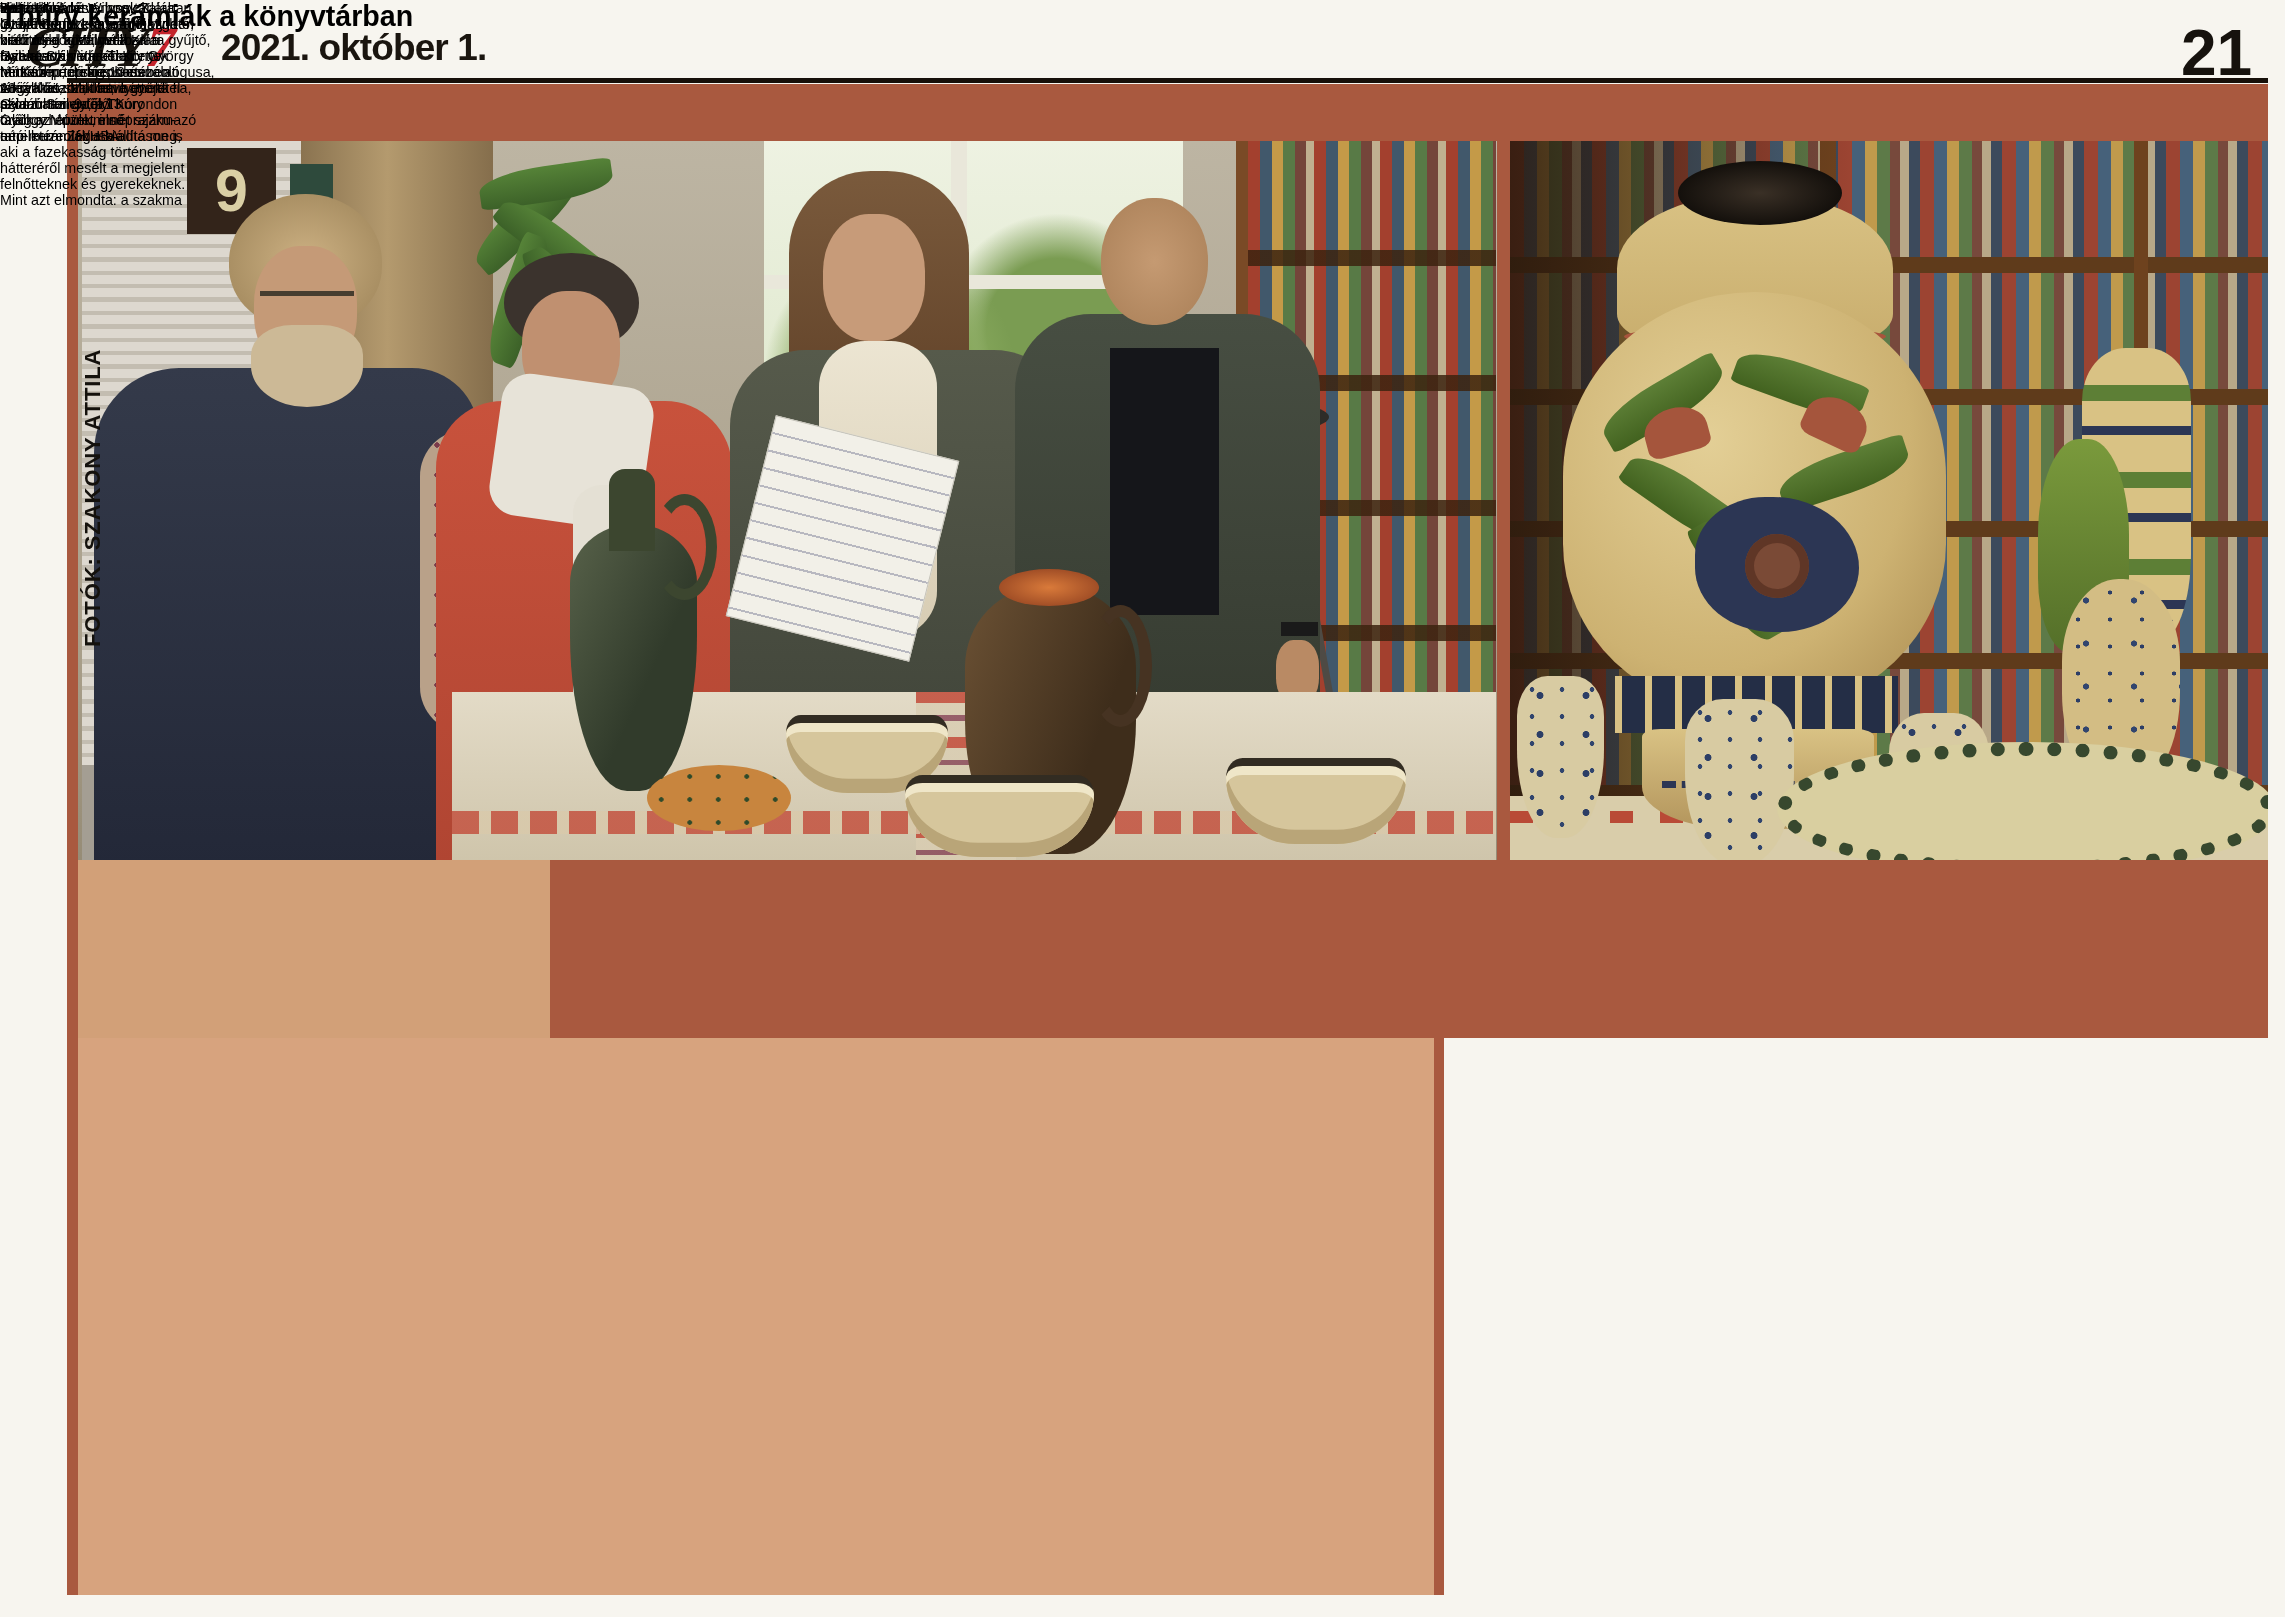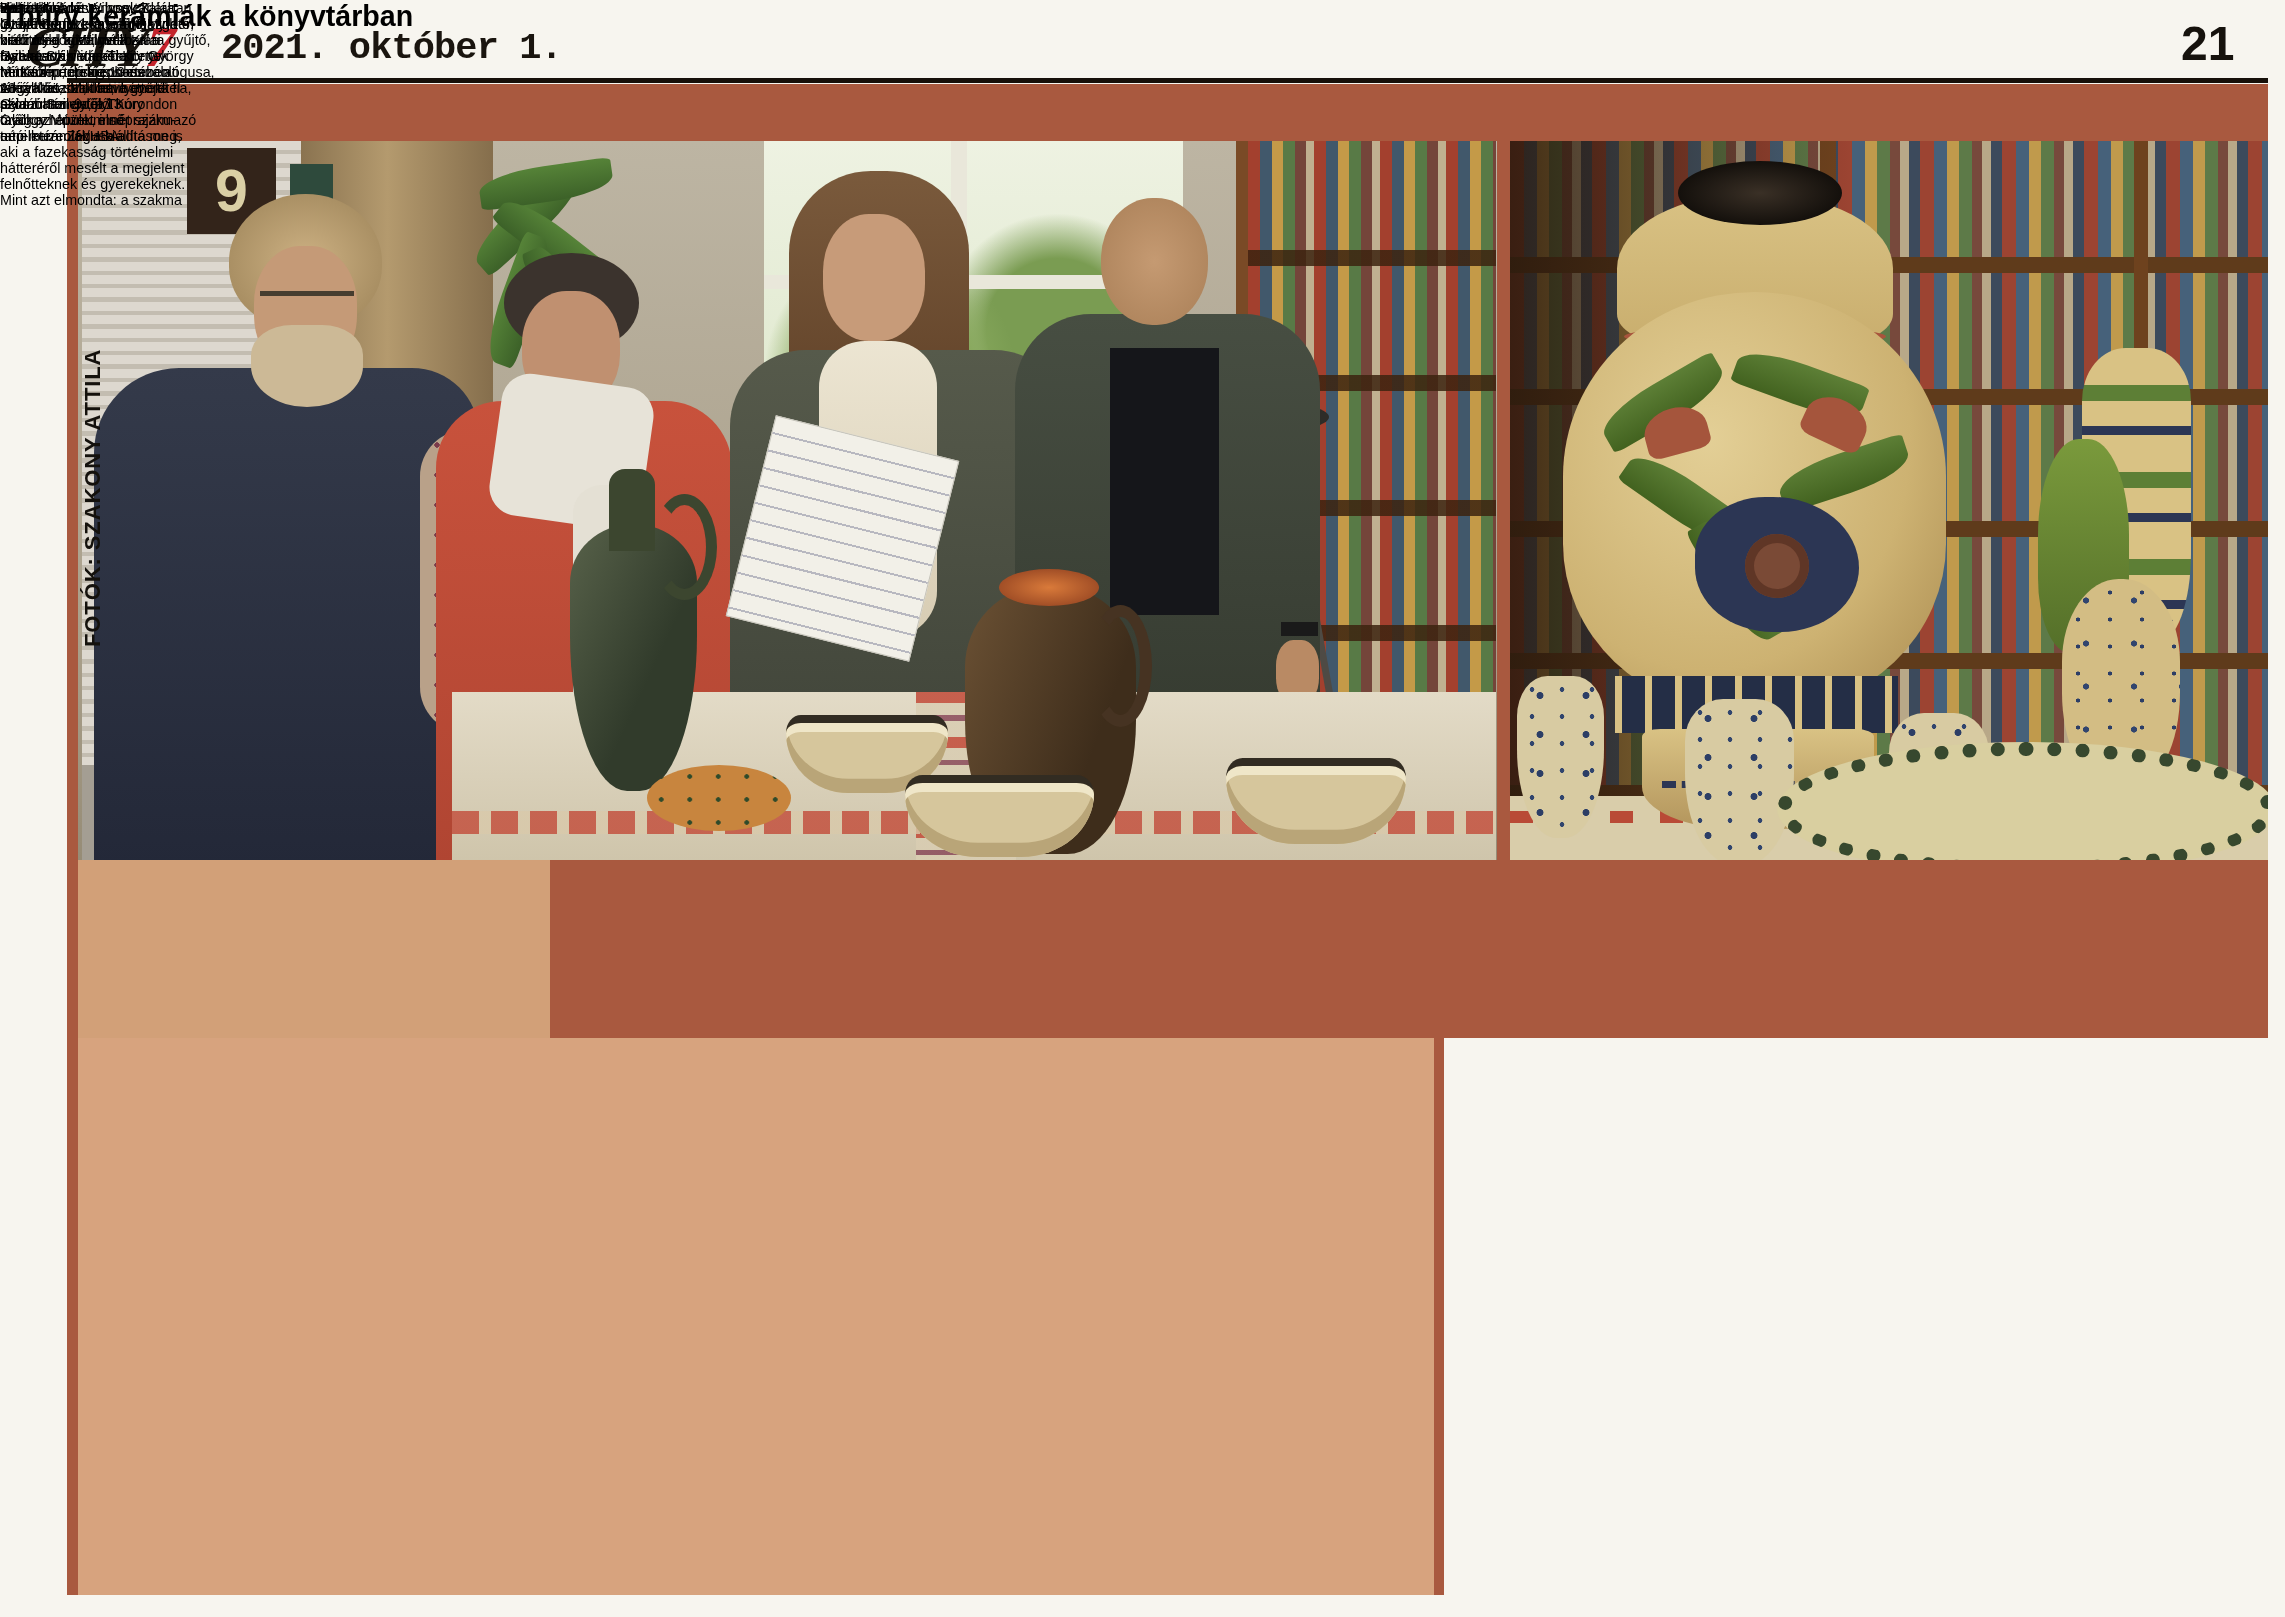--- a/index.html
+++ b/index.html
@@ -4,22 +4,22 @@
 <style>
   * { margin:0; padding:0; box-sizing:border-box; }
   body { background:#dedbd3; font-family:"Liberation Sans", sans-serif; }
   .page { position:relative; width:2286px; height:1617px; background:#f7f5ef; overflow:hidden; }
   .abs { position:absolute; }
 
   
   .masthead-brand { left:27px; top:14.3px; font-family:"Liberation Serif", serif; font-style:italic;
     font-weight:700; font-size:57px; letter-spacing:-2.7px; color:#16120d; transform:skewX(-4deg); }
   .masthead-brand .seven { color:#c4242b; }
-  .masthead-date { left:221px; top:27px; font-weight:700; font-size:37px; color:#1a150f; letter-spacing:-0.9px;font-family:Liberation Mono, monospace; }
-  .page-number { left:2181px; top:16px; font-weight:700; font-size:48px; color:#16120d; }
+  .masthead-date { left:221px; top:27px; font-weight:700; font-size:37px; color:#1a150f; letter-spacing:-0.9px; }
+  .page-number { left:2181px; top:16px; font-weight:700; font-size:64px; color:#16120d; }
 
   
   .rule-top { left:67px; top:78px; width:2201px; height:5.3px; background:#17100a; }
   .panel-top { left:67px; top:84px; width:2201px; height:954px; background:#a9593f; }
   .panel-left { left:67px; top:1038px; width:1377px; height:557px; background:#a9593f; }
   .banner-label { left:67px; top:89px; width:2201px; text-align:center; font-weight:700;
     font-size:39px; letter-spacing:3.6px; color:#f6f1e4; }
   .tan-panel { left:78px; top:1038px; width:1356px; height:557px; background:#d7a37e; }
   .caption-bg { left:78px; top:860px; width:472px; height:178px; background:#d2a078; }
 

